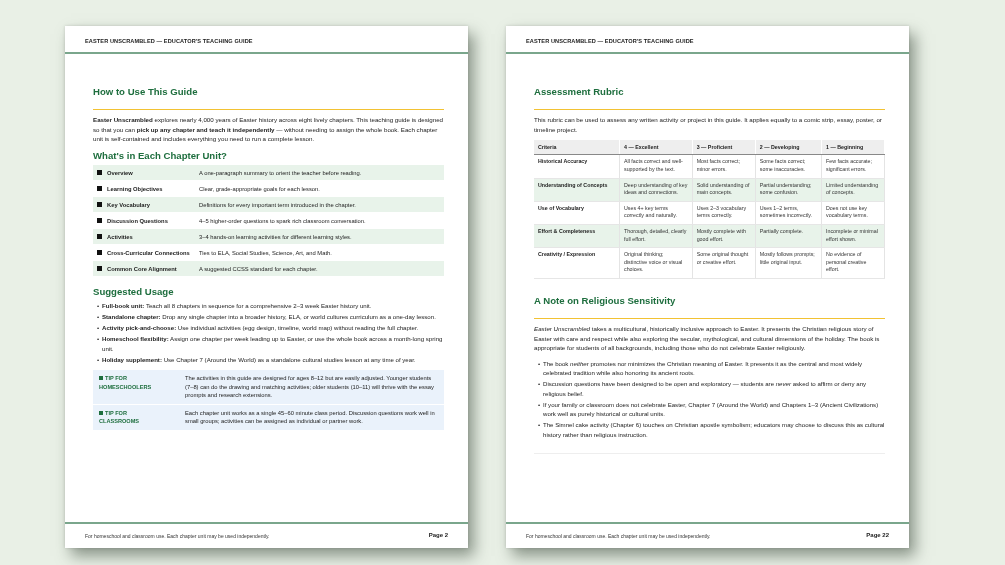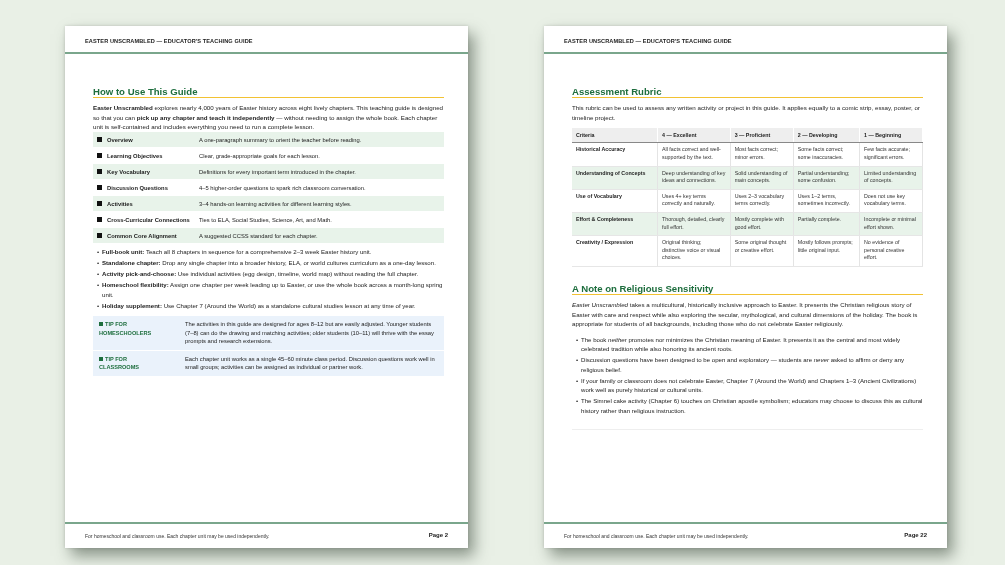--- a/index.html
+++ b/index.html
@@ -8,42 +8,42 @@
     background:#e9f0e6;
     font-family:"Liberation Sans", sans-serif;
     position:relative;
   }
   .page {
     position:absolute; top:26px; width:403px; height:522px;
     background:#ffffff;
     box-shadow: 6px 8px 14px rgba(60,75,60,0.55), 0 0 3px rgba(0,0,0,0.15);
   }
   #page-left { left:65px; }
-  #page-right { left:544px; }
+  #page-right { left:506px; }
   .hdr {
     position:absolute; left:0; top:0; right:0; height:26px;
     border-bottom:2px solid #7aa68c;
   }
   .hdr-text {
     position:absolute; left:20px; top:12px;
     font-size:5.6px; font-weight:bold; color:#222; letter-spacing:0.1px;
   }
   .ftr {
     position:absolute; left:0; right:0; bottom:0; height:24px;
     border-top:2px solid #7aa68c;
   }
   .ftr-text { position:absolute; left:20px; top:9px; font-size:5px; color:#333; }
   .ftr-page { position:absolute; right:20px; top:8px; font-size:6px; font-weight:bold; color:#222; }
   .content { position:absolute; left:28px; right:24px; top:60px; }
   #page-right .content { left:28px; right:24px; top:60px; }
   h2 {
     margin:0; color:#1e6e3e; font-size:9.6px; font-weight:bold;
   }
   h2.underline {
-    padding-bottom:0; border-bottom:1.5px solid #f2c233; margin-bottom:5px;
+    padding-bottom:12px; border-bottom:1.5px solid #f2c233; margin-bottom:5px;
   }
   p { margin:0; font-size:6.2px; line-height:9.7px; color:#222; }
   .sub { margin-top:6px; margin-bottom:4px; }
   table.units { width:100%; border-collapse:collapse; font-size:5.8px; color:#222; }
   table.units td { padding:3px 4px; height:9px; border-bottom:1px solid #ffffff; }
   table.units tr:nth-child(odd) td { background:#e8f3ea; }
   table.units tr:nth-child(even) td { background:#ffffff; }
   table.units td.k { font-weight:bold; width:94px; white-space:nowrap; }
   .sq { display:inline-block; width:5px; height:5px; background:#111; margin-right:5px; vertical-align:-0.5px; }
   ul { margin:3px 0 0 0; padding:0; list-style:none; }
@@ -77,20 +77,21 @@
 
 <div class="page" id="page-left">
   <div class="hdr">
     <span class="hdr-text">EASTER UNSCRAMBLED — EDUCATOR'S TEACHING GUIDE</span>
   </div>
 
   <div class="content">
     <h2 class="underline">How to Use This Guide</h2>
     <p><b>Easter Unscrambled</b><span> explores nearly 4,000 years of Easter history across eight lively chapters. This teaching guide is designed so that you can </span><b>pick up any chapter and teach it independently</b><span> — without needing to assign the whole book. Each chapter unit is self-contained and includes everything you need to run a complete lesson.</span></p>
 
+    <h2 class="sub">What's in Each Chapter Unit?</h2>
     <table class="units">
       <tbody id="units-body">
           <tr>
             <td class="k"><span class="sq"></span><span>Overview</span></td>
             <td>A one-paragraph summary to orient the teacher before reading.</td>
           </tr>
           <tr>
             <td class="k"><span class="sq"></span><span>Learning Objectives</span></td>
             <td>Clear, grade-appropriate goals for each lesson.</td>
           </tr>
@@ -110,20 +111,21 @@
             <td class="k"><span class="sq"></span><span>Cross-Curricular Connections</span></td>
             <td>Ties to ELA, Social Studies, Science, Art, and Math.</td>
           </tr>
           <tr>
             <td class="k"><span class="sq"></span><span>Common Core Alignment</span></td>
             <td>A suggested CCSS standard for each chapter.</td>
           </tr>
         </tbody>
     </table>
 
+    <h2 class="sub" style="margin-top:9px;">Suggested Usage</h2>
     <ul id="usage-list">
         <li><span class="bul">•</span><b>Full-book unit:</b><span> Teach all 8 chapters in sequence for a comprehensive 2–3 week Easter history unit.</span></li>
         <li><span class="bul">•</span><b>Standalone chapter:</b><span> Drop any single chapter into a broader history, ELA, or world cultures curriculum as a one-day lesson.</span></li>
         <li><span class="bul">•</span><b>Activity pick-and-choose:</b><span> Use individual activities (egg design, timeline, world map) without reading the full chapter.</span></li>
         <li><span class="bul">•</span><b>Homeschool flexibility:</b><span> Assign one chapter per week leading up to Easter, or use the whole book across a month-long spring unit.</span></li>
         <li><span class="bul">•</span><b>Holiday supplement:</b><span> Use Chapter 7 (Around the World) as a standalone cultural studies lesson at any time of year.</span></li>
       </ul>
 
     <div class="tips" id="tips">
         <div class="tip">

